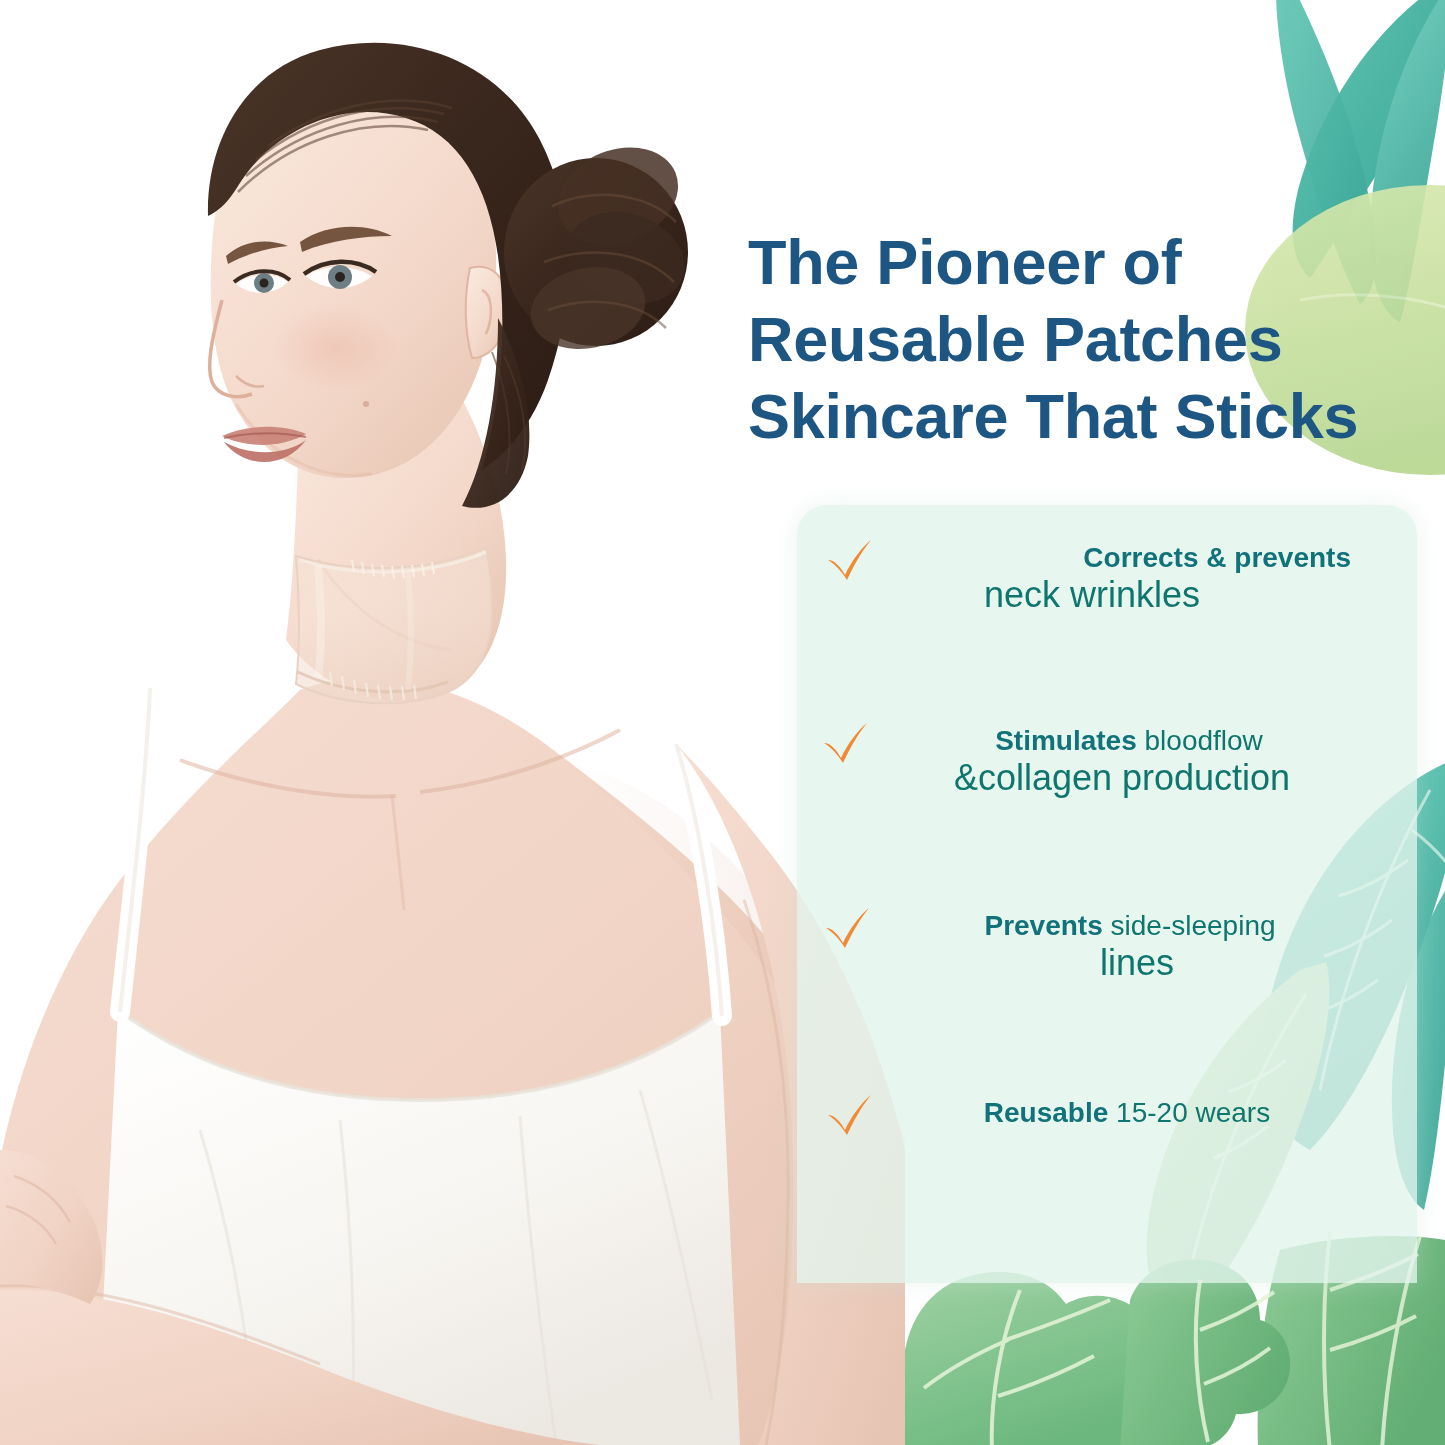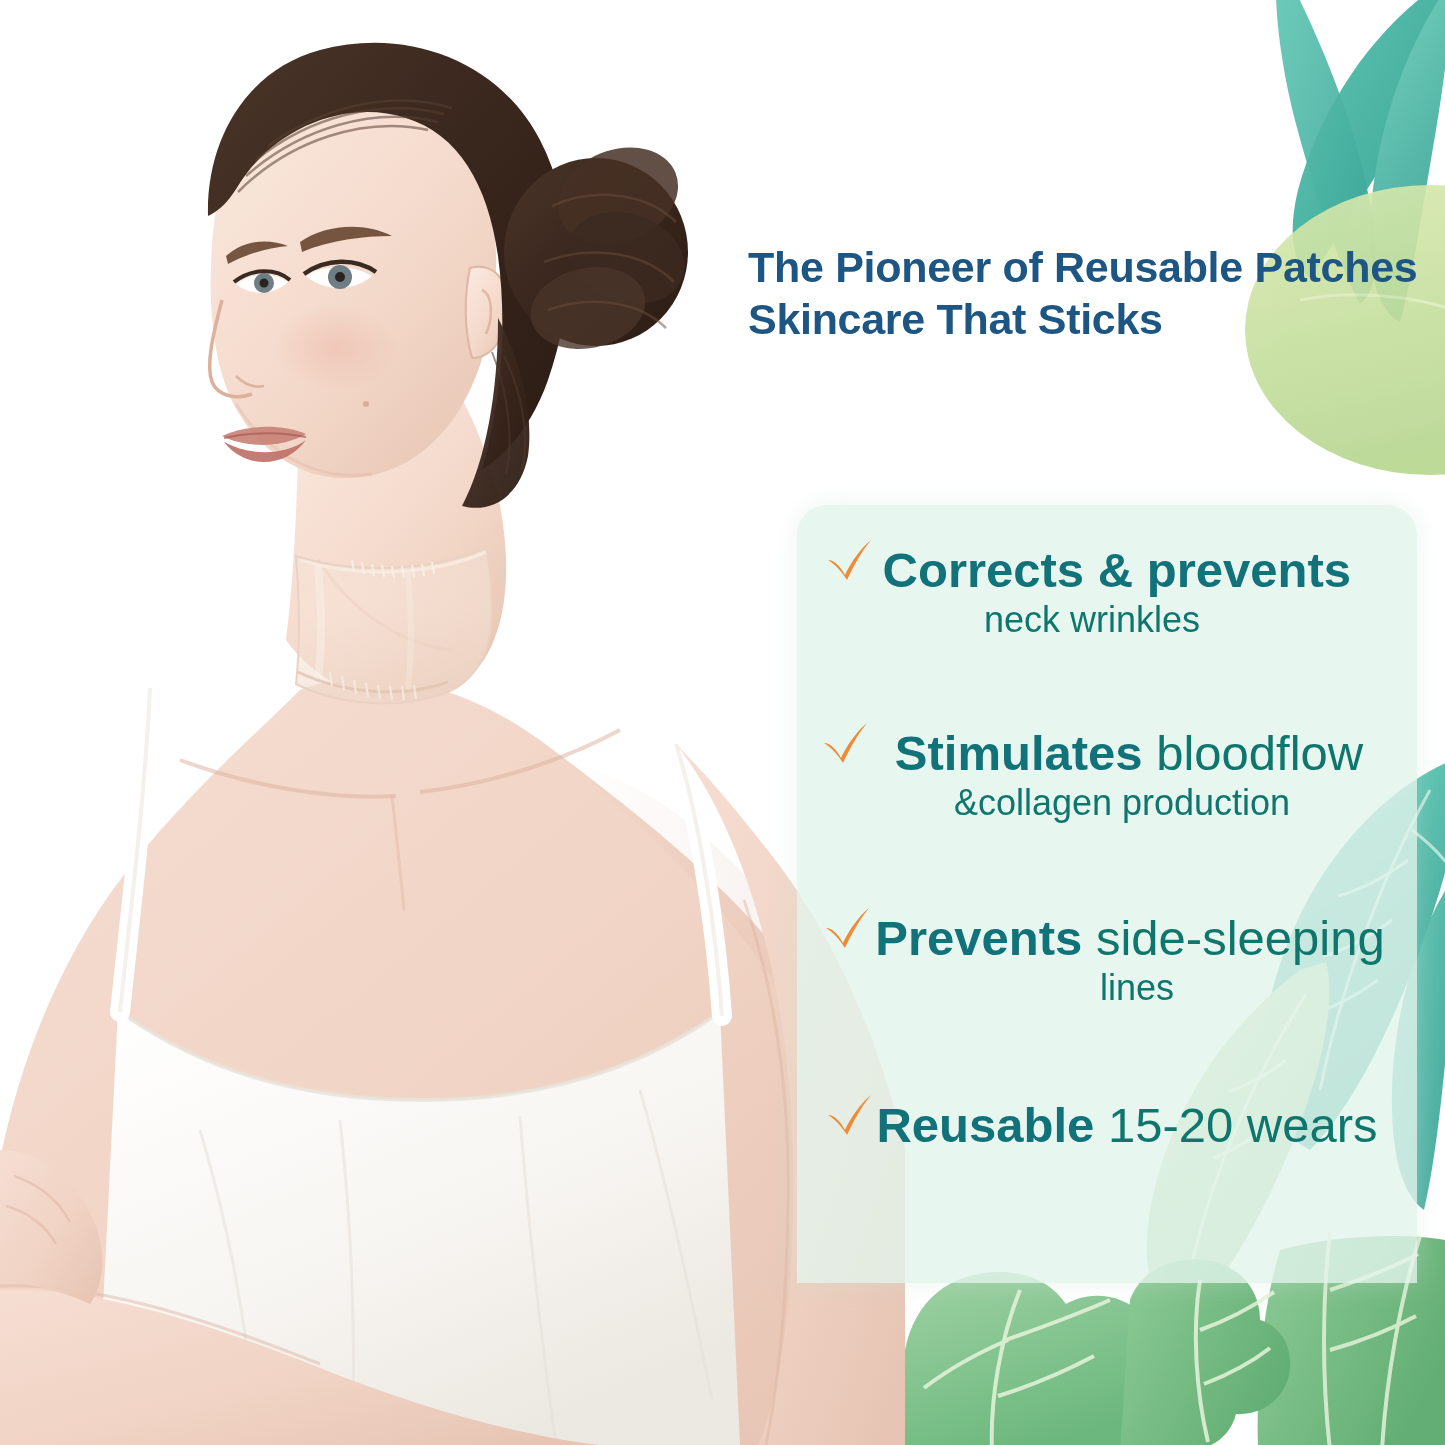--- a/index.html
+++ b/index.html
@@ -23,24 +23,24 @@
     position:absolute;
     left:0; top:0;
     width:905px; height:1445px;
     overflow:hidden;
   }
   .photo svg{position:absolute;left:0;top:0;}
 
   
   .headline{
     position:absolute;
-    left:748px; top:241px;
+    left:748px; top:224px;
     width:672px;
     color:#1d5583;
-    font-size:43px;
+    font-size:63px;
     font-weight:bold;
     line-height:1.22;
     letter-spacing:-0.3px;
   }
 
   
   .benefits-card{
     position:absolute;
     left:797px; top:505px;
     width:620px; height:778px;
@@ -59,21 +59,21 @@
   }
   .benefit{
     position:relative;
     display:block;
     padding-left:0;
     text-align:center;
   }
   .benefit .line1{
     display:block;
     white-space:nowrap;
-    font-size:49px;
+    font-size:28px;
     line-height:1.16;
   }
   .benefit .line2{
     display:block;
     white-space:nowrap;
     font-size:36px;
     line-height:1.16;
   }
   .b-strong{color:#117279;font-weight:bold;}
   .b-plain{color:#0f766e;font-weight:normal;}

